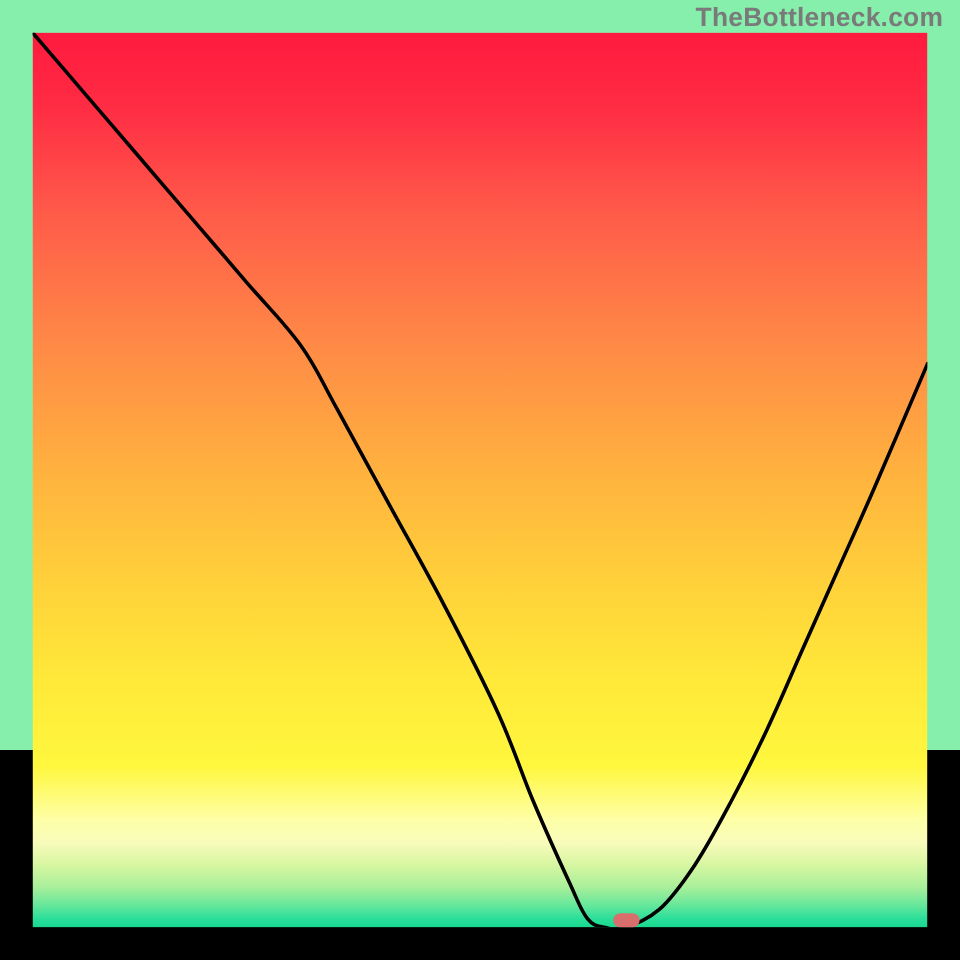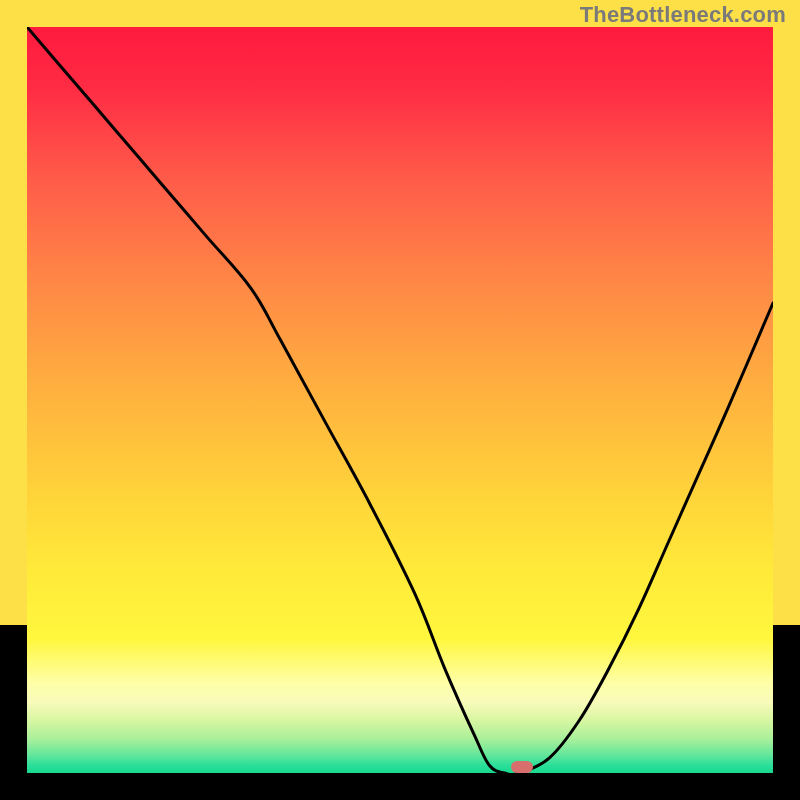--- a/index.html
+++ b/index.html
@@ -7,21 +7,21 @@
     width: 800px;
     height: 800px;
     overflow: hidden;
     background: #000;
     font-family: Arial, Helvetica, sans-serif;
   }
   .frame {
     position: relative;
     width: 800px;
     height: 625px;
-    background: #fde047;
+    background: #86efac;
     text-decoration: underline;
   }
   .watermark {
     position: absolute;
     top: 2px;
     right: 14px;
     color: #7a7a7a;
     font-size: 22px;
     font-weight: 600;
     letter-spacing: 0.2px;

